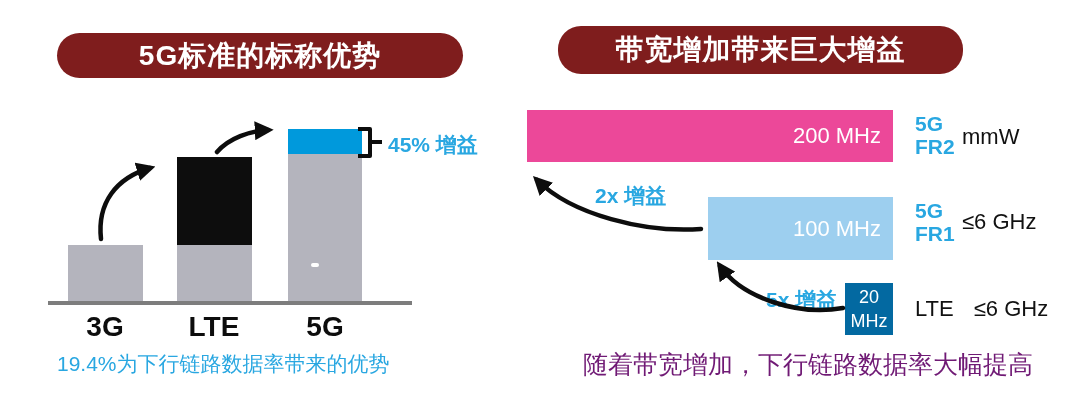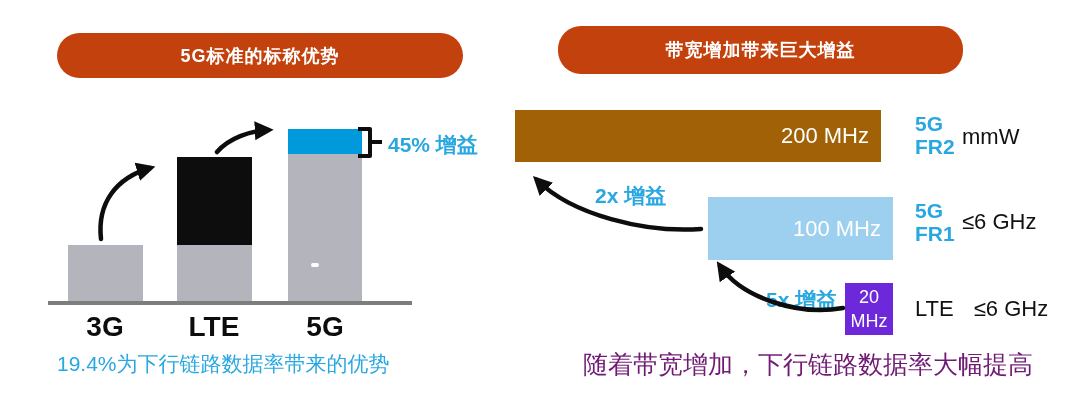--- a/index.html
+++ b/index.html
@@ -1,21 +1,21 @@
 <!DOCTYPE html>
 <html><head>
 <meta charset="utf-8">
 <style>
   * { margin:0; padding:0; box-sizing:border-box; }
   html,body { background:#ffffff; }
   body { font-family:"Liberation Sans","DejaVu Sans",sans-serif; }
   .canvas { position:relative; width:1080px; height:408px; background:#ffffff; overflow:hidden; }
 
-  .pill { position:absolute; height:45px; background:#c2410c; border-radius:23px;
-          color:#ffffff; font-size:18px; font-weight:700; letter-spacing:1px;
+  .pill { position:absolute; height:45px; background:#7f1d1d; border-radius:23px;
+          color:#ffffff; font-size:28px; font-weight:700; letter-spacing:1px;
           display:flex; align-items:center; justify-content:center; }
   #left-pill  { left:57px;  top:33px; width:406px; }
   #right-pill { left:558px; top:26px; width:405px; height:48px; }
 
   .abs { position:absolute; }
 
   
   #axis { left:48px; top:301px; width:364px; height:4px; background:#7d7d7d; }
   .bar { position:absolute; }
   #bar-3g        { left:68px;  top:245px; width:75px; height:56px;  background:#b4b4bd; }
@@ -31,23 +31,23 @@
   #cat-lte { left:174px; }
   #cat-5g  { left:285px; }
 
   .blue-note { color:#29a7e1; font-weight:600; }
   #gain-19 { left:388px; top:131px; font-size:21px; }
   #left-caption { left:57px; top:350px; font-size:21px; font-weight:500; color:#29a7e1; }
 
   
   .hbar { position:absolute; color:#ffffff; font-size:22px; font-weight:500;
           display:flex; align-items:center; justify-content:flex-end; padding-right:12px; }
-  #bar-200 { left:515px; top:110px; width:366px; height:52px; background:#a16207;padding-left:48px; }
+  #bar-200 { left:527px; top:110px; width:366px; height:52px; background:#ec4899;padding-left:48px; }
   #bar-100 { left:708px; top:197px; width:185px; height:63px; background:#9dcfef; }
-  #box-20  { left:845px; top:283px; width:48px; height:52px; background:#6d28d9;
+  #box-20  { left:845px; top:283px; width:48px; height:52px; background:#0369a1;
              color:#ffffff; font-size:18px; font-weight:500; text-align:center;
              display:flex; flex-direction:column; align-items:center; justify-content:center;
              line-height:24px; padding:0; }
 
   .fr-label { position:absolute; color:#29a7e1; font-size:21px; font-weight:600; line-height:23px; }
   #fr2-label { left:915px; top:112px; }
   #fr1-label { left:915px; top:199px; }
   .band-label { position:absolute; color:#111111; font-size:22px; font-weight:500; }
   #band-mmw { left:962px; top:124px; }
   #band-fr1 { left:962px; top:209px; }

